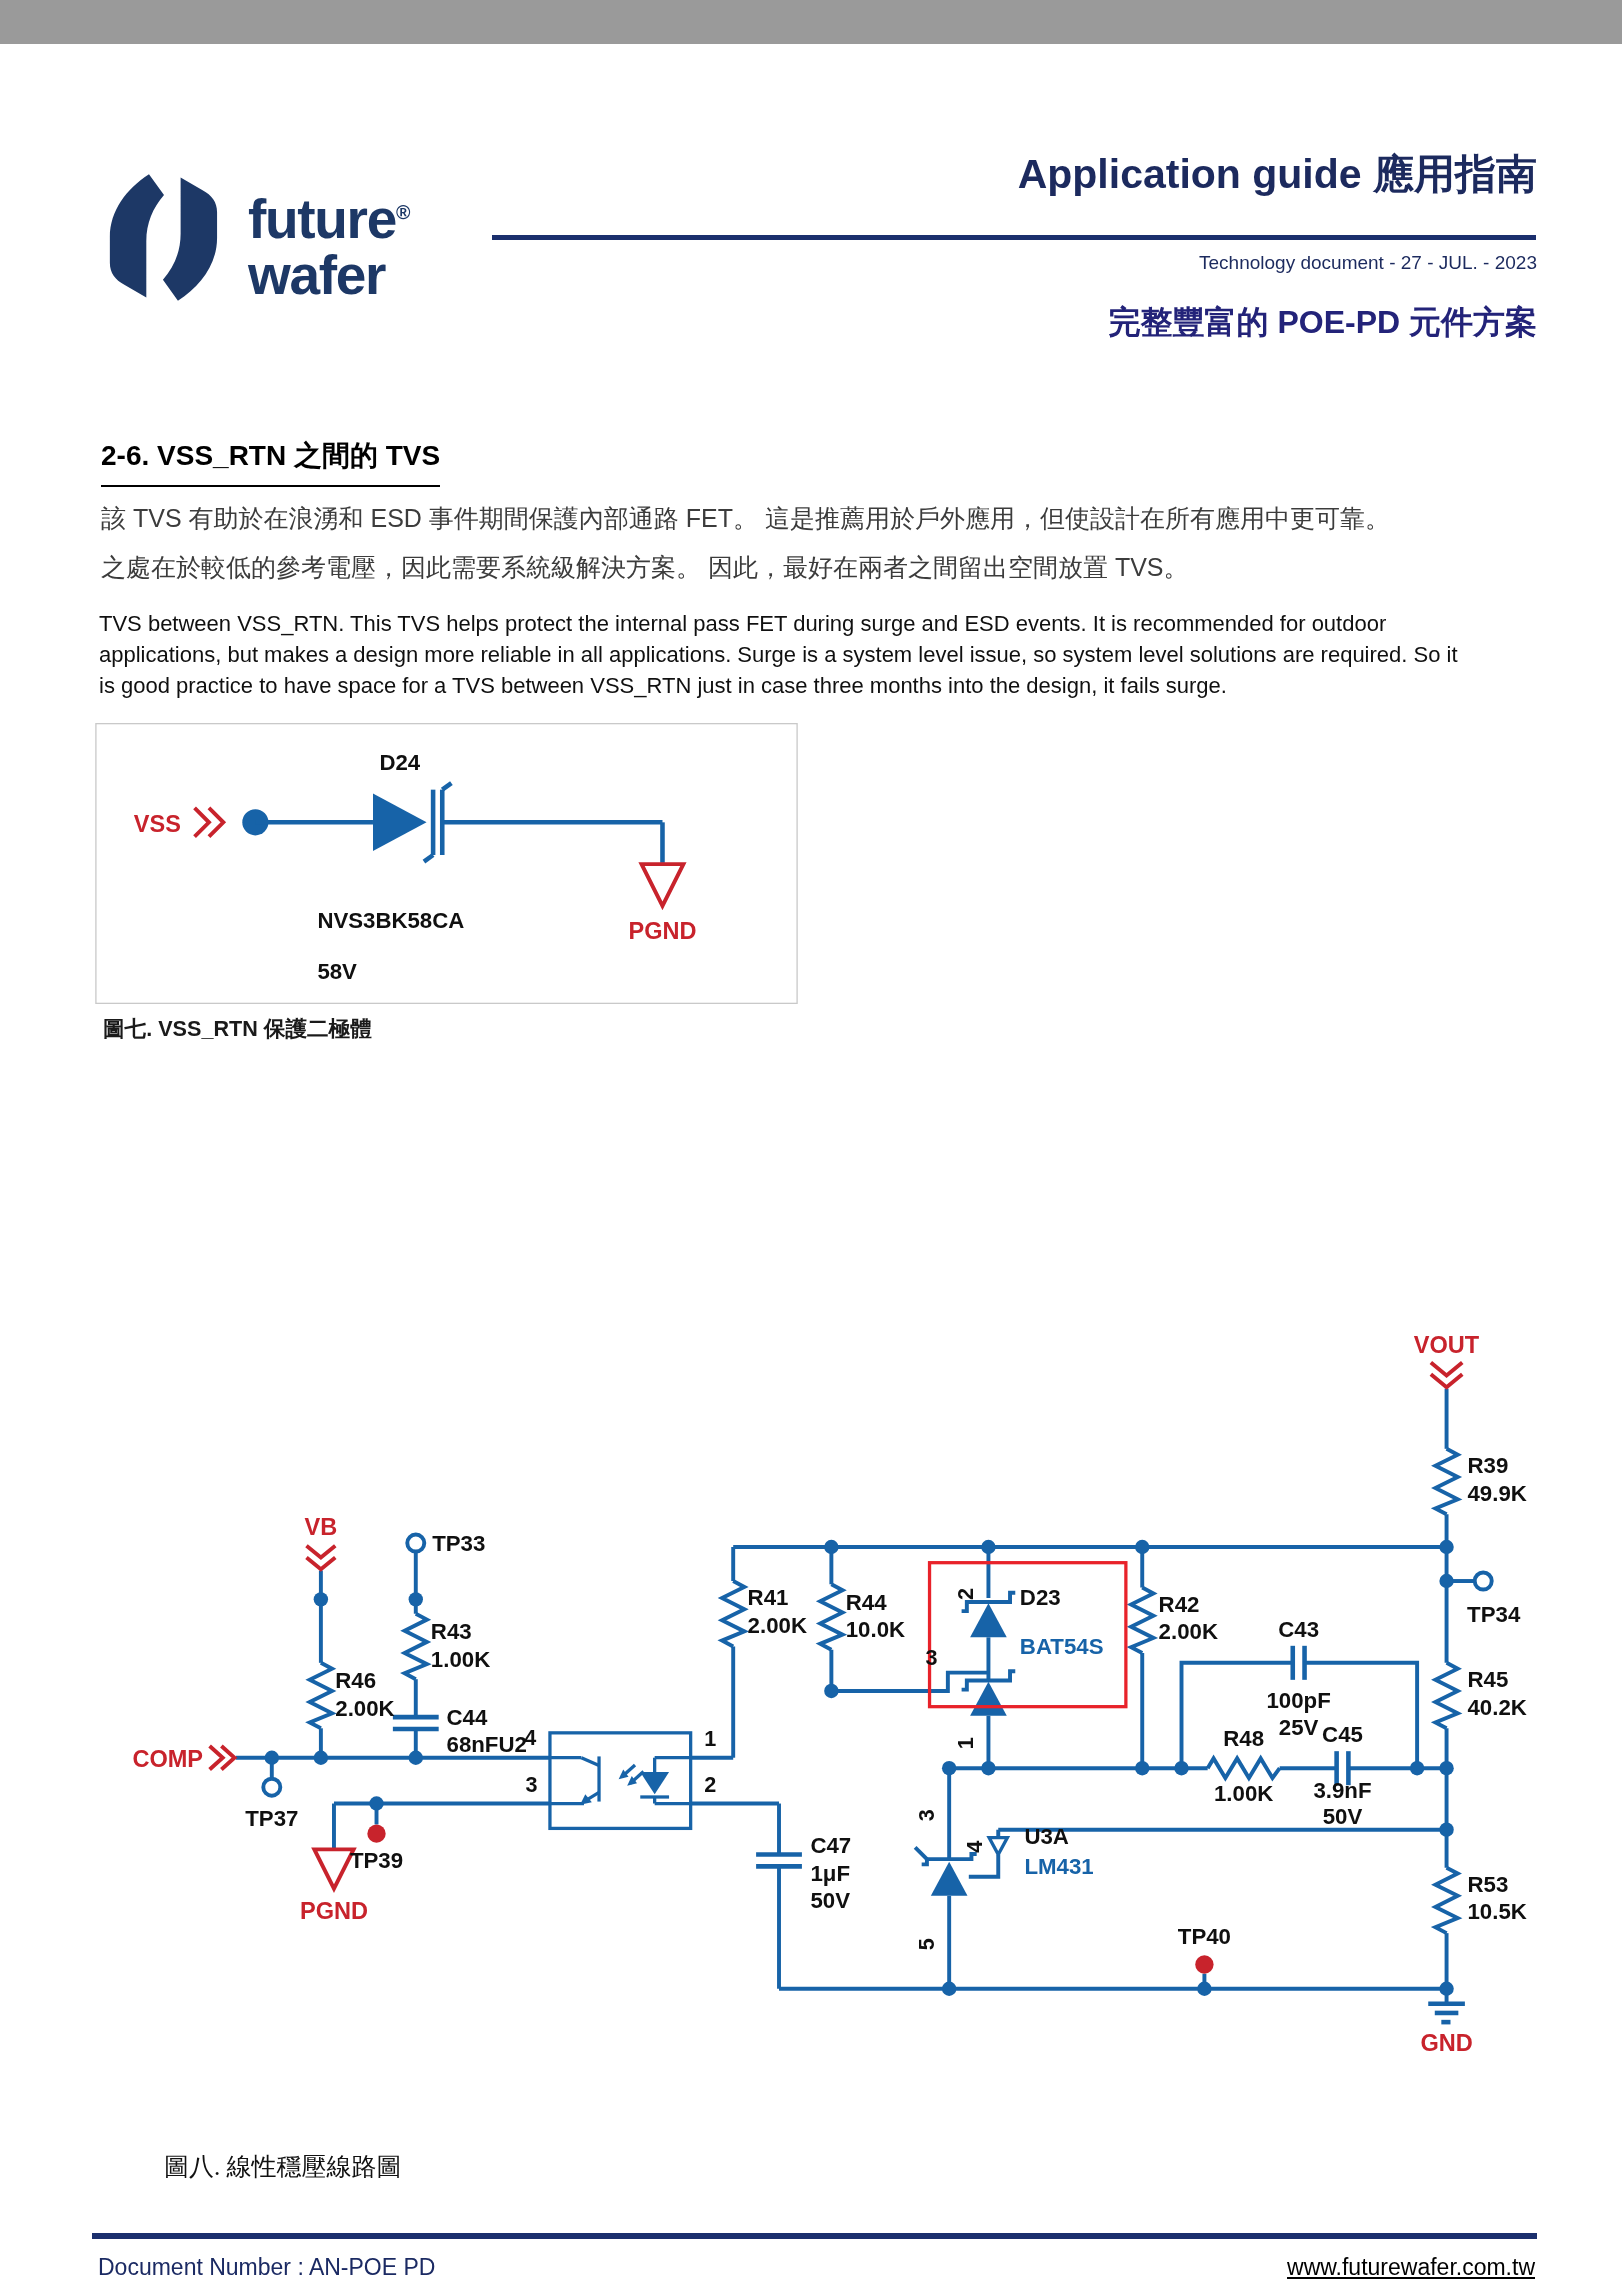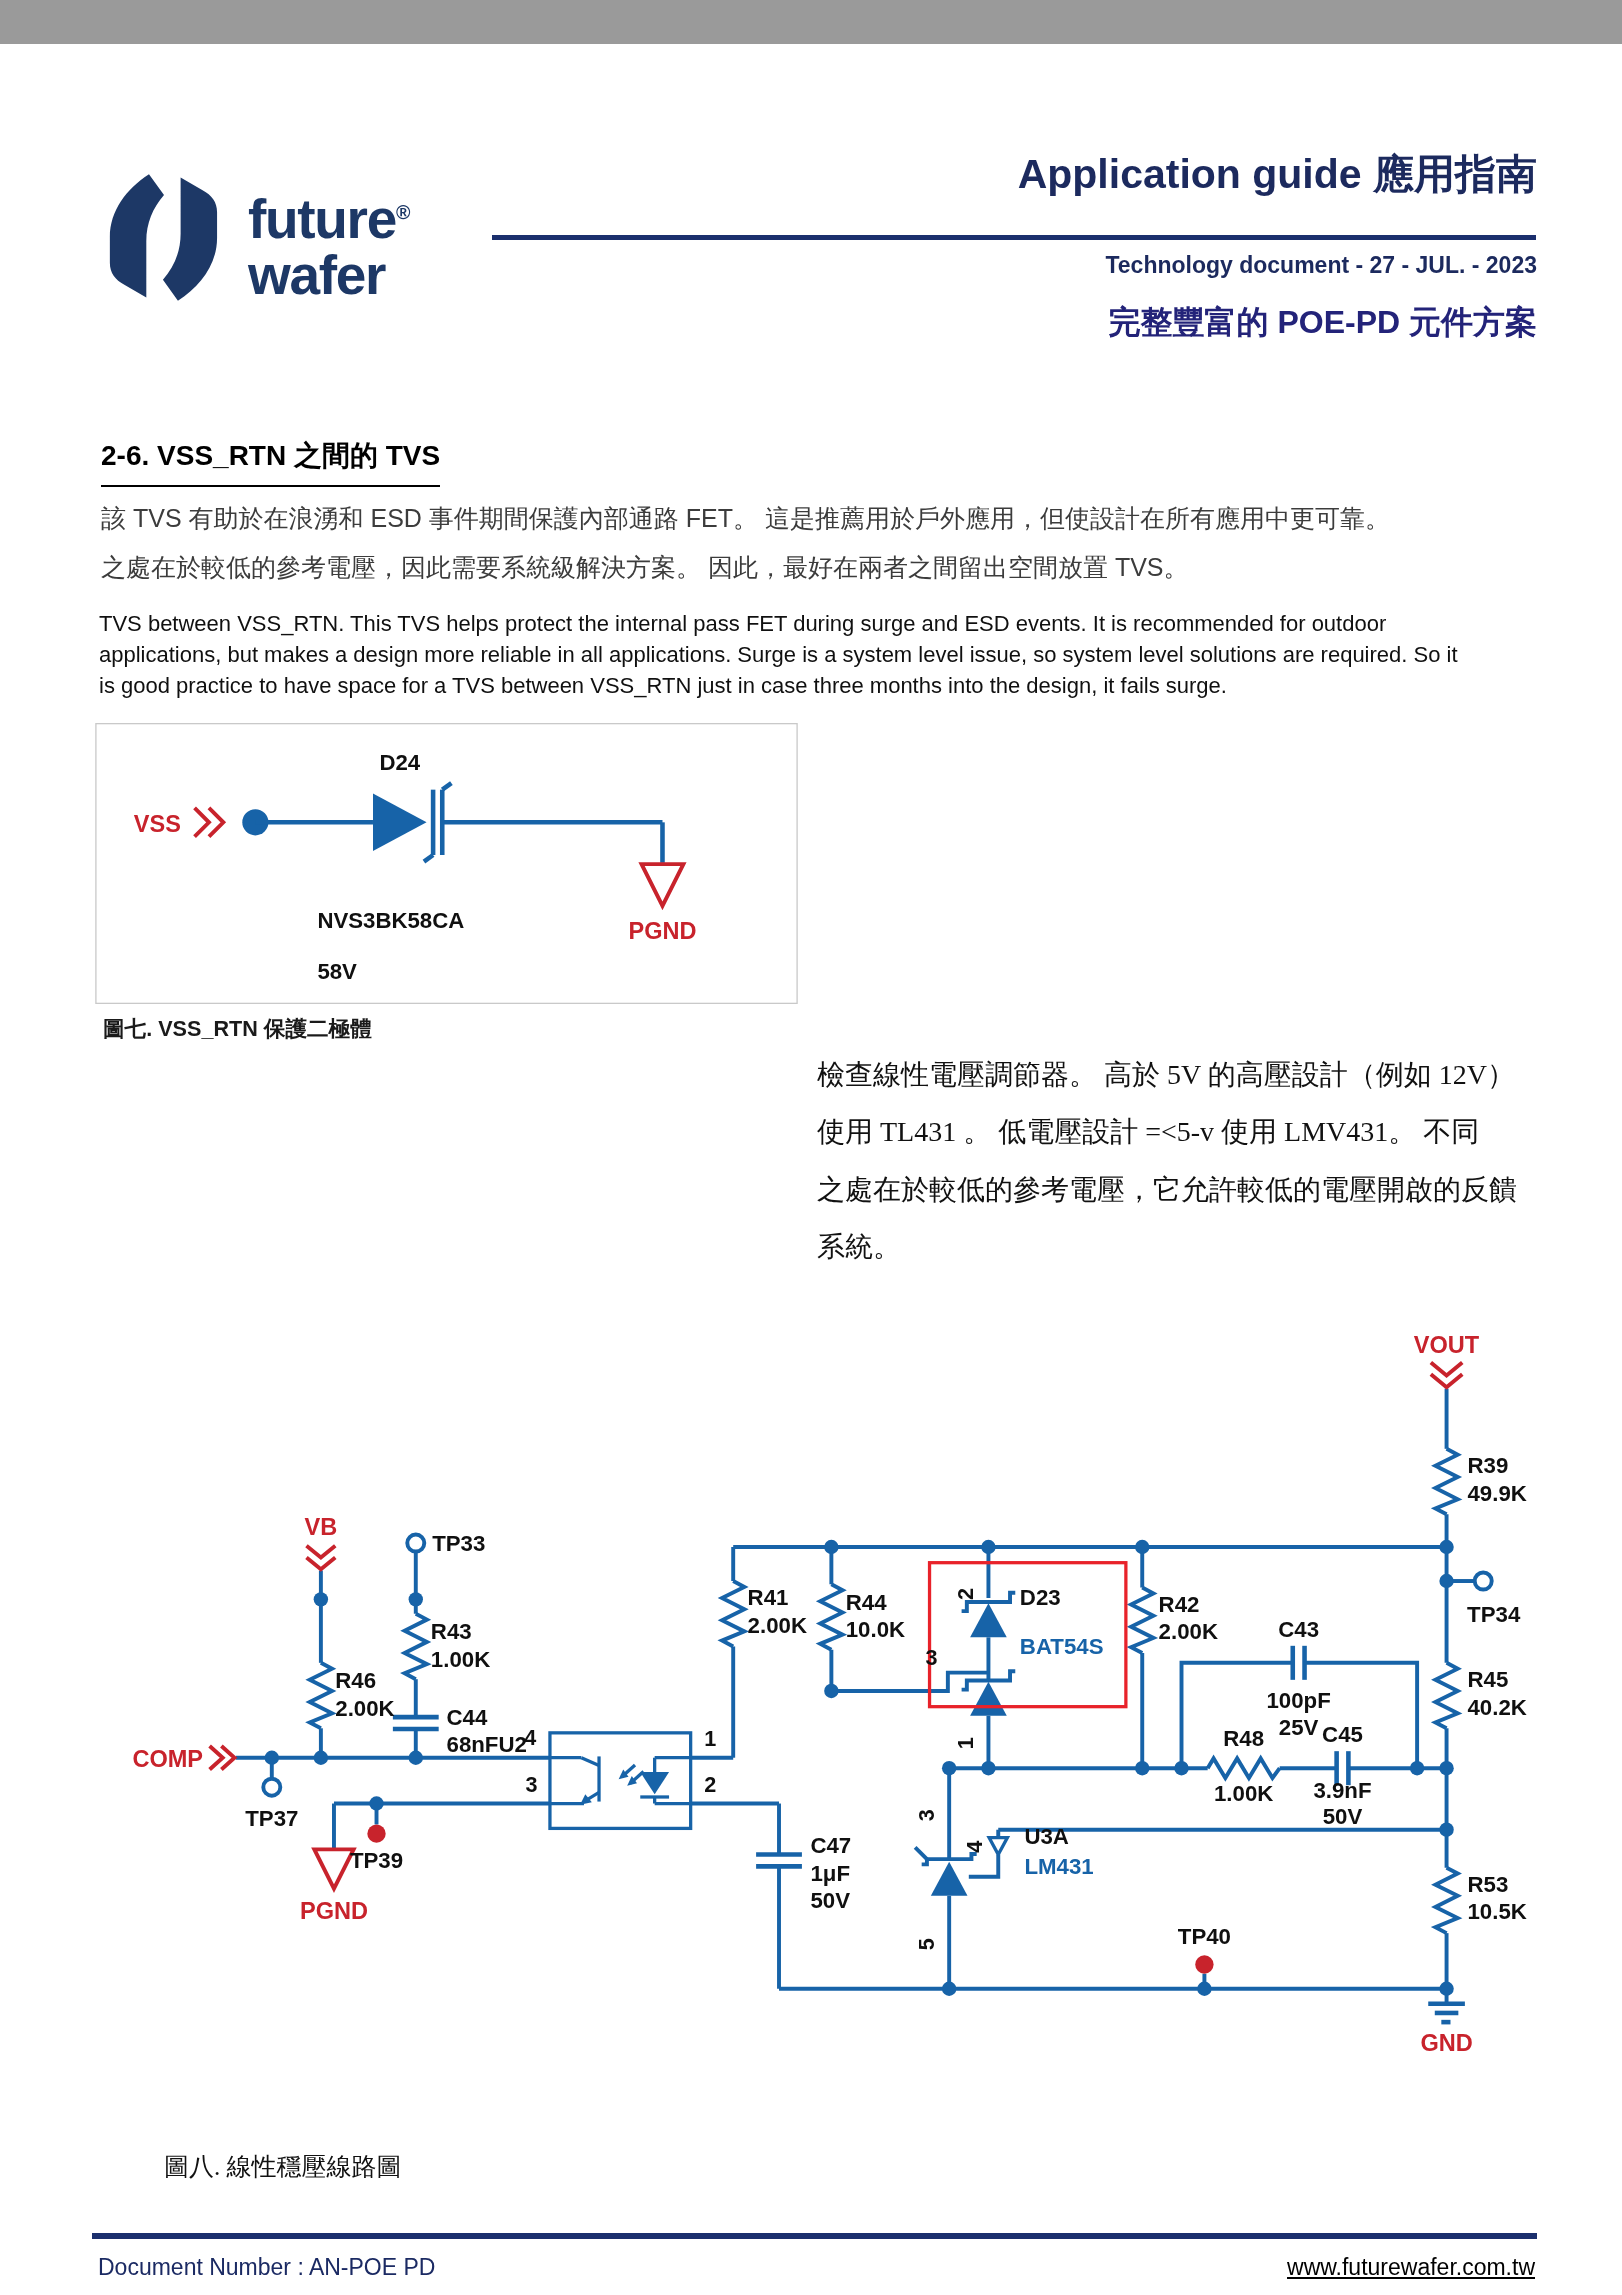--- a/index.html
+++ b/index.html
@@ -7,21 +7,21 @@
     position:relative;width:1623px;height:2295px;background:#ffffff;
     font-family:"Liberation Sans",sans-serif;overflow:hidden;margin-top:44px;
   }
   .abs{position:absolute;}
   
   .logo{left:97px;top:110px;display:flex;align-items:flex-start;gap:17px;}
   .logo-text{color:#1d3866;font-weight:bold;line-height:1.02;font-size:55px;letter-spacing:-1.3px;margin-top:37px;}
   .logo-text sup{font-size:19.6px;font-weight:bold;}
   .hdr-title{right:86px;top:103px;text-align:right;color:#1c2a5e;font-size:41px;font-weight:bold;white-space:nowrap;}
   .hdr-rule{left:492px;top:191px;width:1044px;height:4.6px;background:#1b2f6d;}
-  .hdr-sub{right:86px;top:208px;text-align:left;color:#1c2a5e;font-size:23px;font-weight:bold;white-space:nowrap;}
+  .hdr-sub{right:86px;top:208px;text-align:left;color:#1c2a5e;font-size:19px;font-weight:normal;white-space:nowrap;}
   .hdr-tag{right:86px;top:257px;text-align:right;color:#232379;font-size:32px;font-weight:bold;white-space:nowrap;}
   
   .sec-h{left:101px;top:393px;font-size:28px;font-weight:bold;color:#000;border-bottom:2.6px solid #000;padding-bottom:10px;}
   .para-zh{left:101px;top:450px;width:1440px;font-size:25px;color:#3c3c3c;line-height:1.95;}
   .para-en{left:99px;top:564px;width:1446px;font-size:22px;color:#101010;line-height:1.42;}
   
   .cap7{left:103px;top:970px;font-size:21.6px;color:#1a1a1a;font-weight:bold;}
   .note{left:817px;top:1002px;width:733px;font-family:"Liberation Serif","DejaVu Serif",serif;
         font-size:28px;color:#111;line-height:2.05;}
   .cap8{left:164px;top:2106px;font-family:"Liberation Serif","DejaVu Serif",serif;font-size:25px;color:#111;}
@@ -92,26 +92,20 @@
     </g>
     <polygon points="836,216 900,216 868,280" fill="none" stroke="#c8232c" stroke-width="6"></polygon>
     <text x="868" y="330" text-anchor="middle" class="sch-lbl-r">PGND</text>
     <text x="466" y="72" text-anchor="middle" class="sch-lbl" font-size="38">D24</text>
     <text x="340" y="314" class="sch-lbl" font-size="40">NVS3BK58CA</text>
     <text x="340" y="392" class="sch-lbl" font-size="40">58V</text>
   </svg>
 
   <div class="abs cap7">圖七. VSS_RTN 保護二極體</div>
 
-  <div class="abs note">
-    <div>檢查線性電壓調節器。 高於 5V 的高壓設計（例如 12V）</div>
-    <div>使用 TL431 。 低電壓設計 =&lt;5-v 使用 LMV431。 不同</div>
-    <div>之處在於較低的參考電壓，它允許較低的電壓開啟的反饋</div>
-    <div>系統。</div>
-  </div>
 
   <svg class="abs" style="left:118px;top:1262px;" width="1466" height="766" viewBox="0 0 2240 1170">
 
     <g stroke="#1763a8" stroke-width="6" fill="none">
 
       <line x1="2030" y1="126" x2="2030" y2="218"></line>
       <line x1="2030" y1="318" x2="2030" y2="545"></line>
       <line x1="2030" y1="645" x2="2030" y2="858"></line>
       <line x1="2030" y1="958" x2="2030" y2="1066"></line>
       <line x1="2030" y1="420" x2="2072" y2="420"></line>

